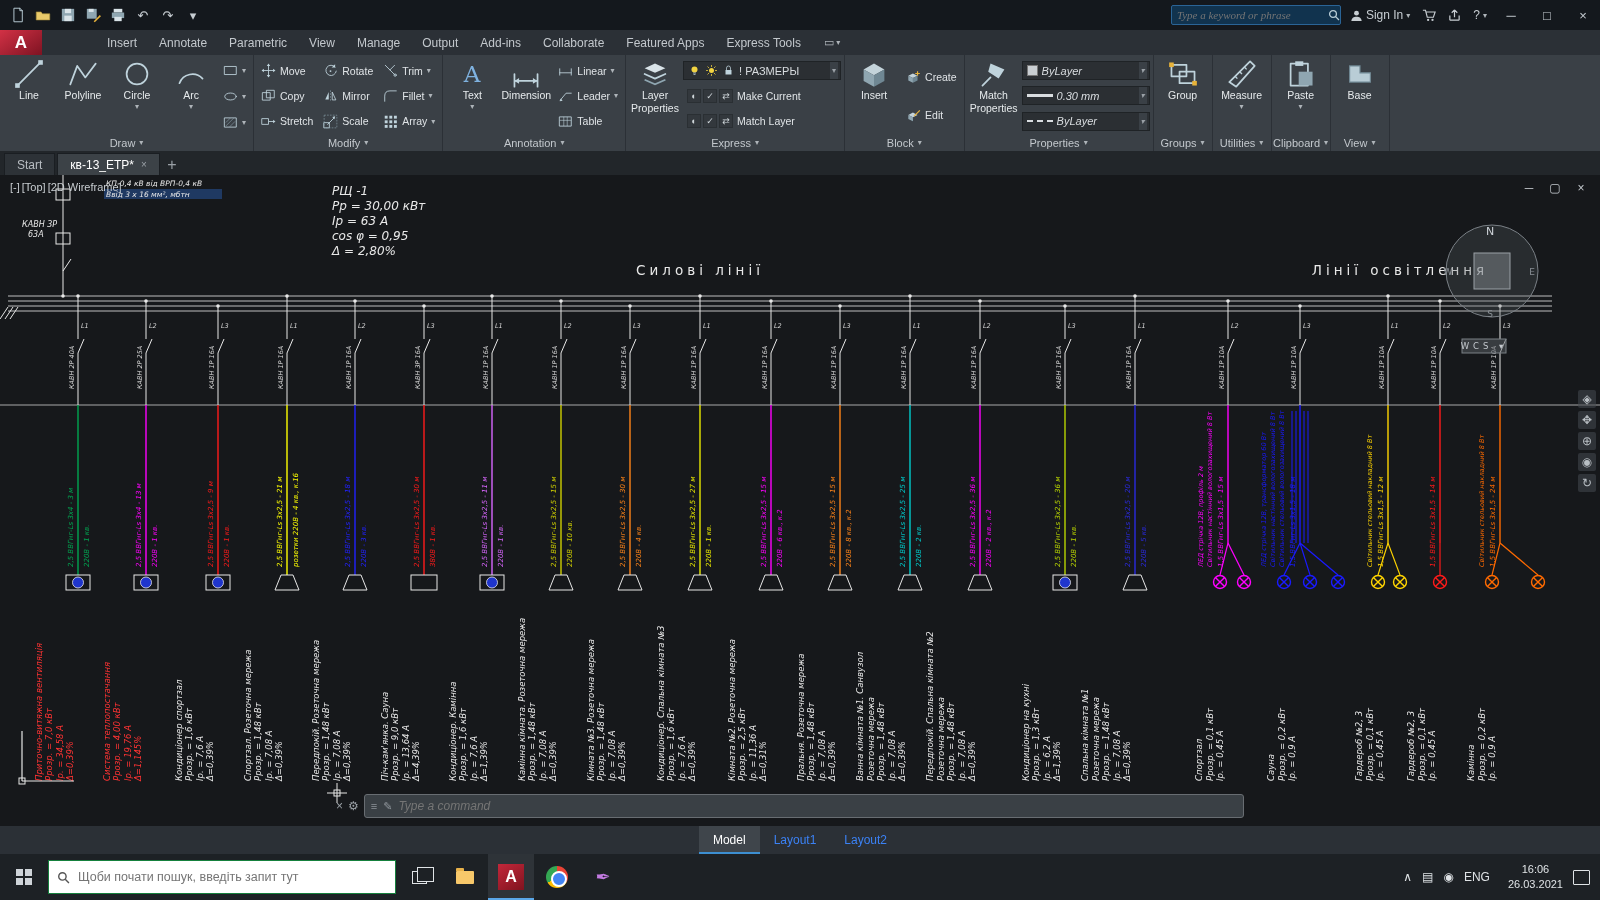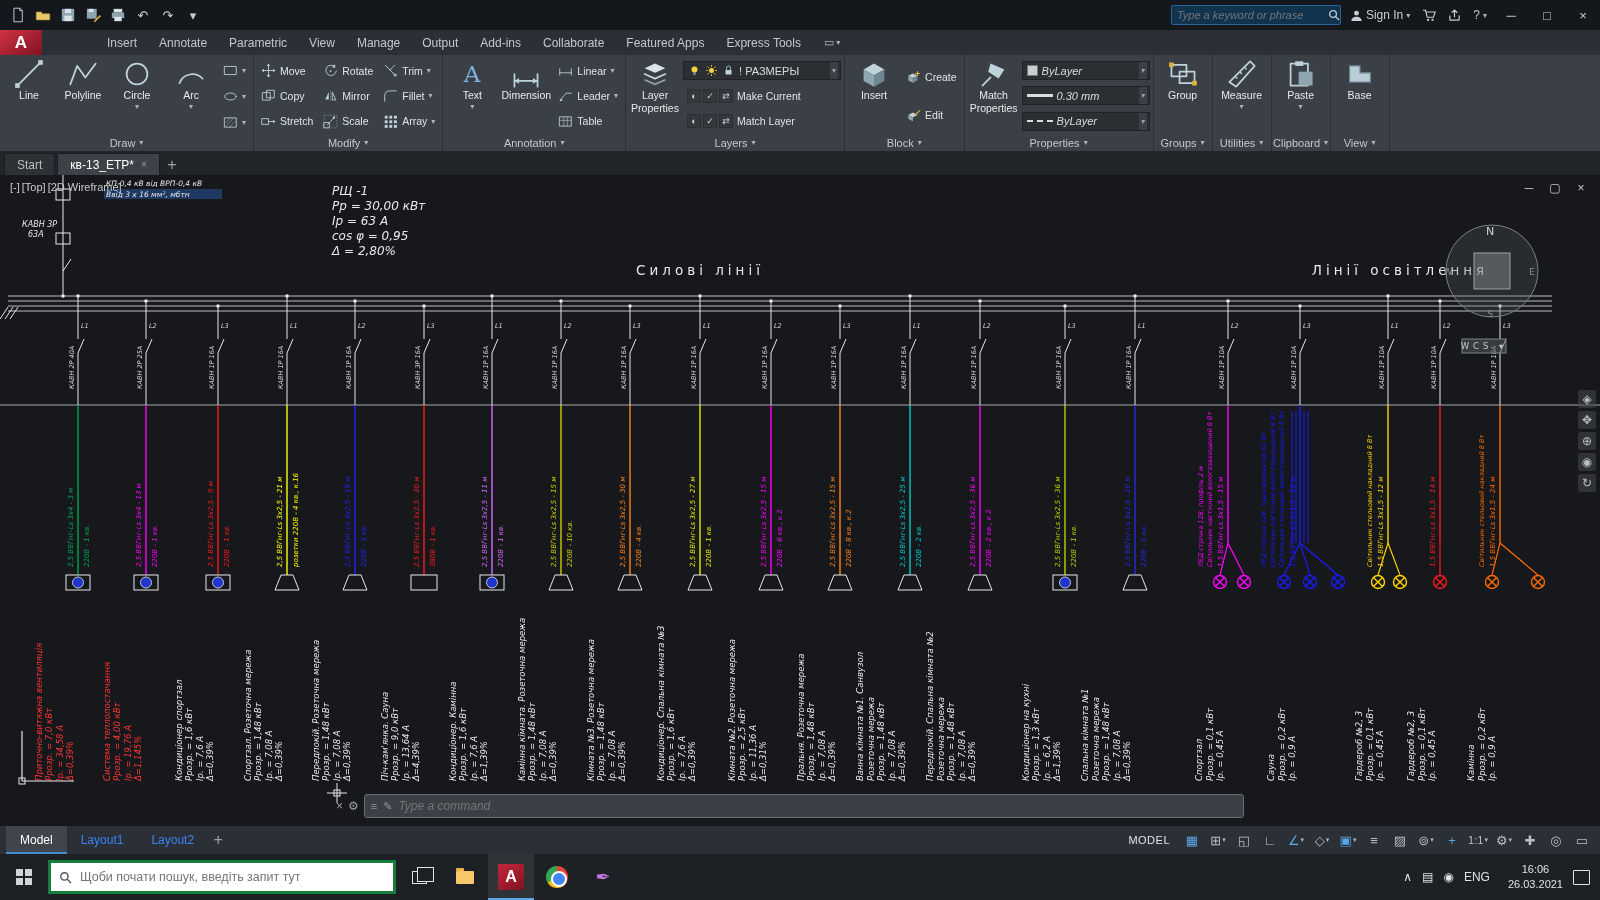--- a/index.html
+++ b/index.html
@@ -12,21 +12,21 @@
               display:flex; align-items:center; }
   .qat { display:flex; align-items:center; gap:1px; padding-left:6px; z-index:2; }
   .qbtn { width:24px; height:22px; display:flex; align-items:center; justify-content:center;
           color:#c7cdd2; font-size:13px; border-radius:2px; }
   .qbtn svg { display:block; }
   #win-title { position:absolute; left:0; right:0; text-align:center; font-size:12px; color:#d8dcdf; pointer-events:none; }
   .title-right { margin-left:auto; display:flex; align-items:center; gap:6px; padding-right:2px; z-index:2; }
   .tsearch { width:170px; height:20px; background:#11334e; border:1px solid #2a6496; border-radius:2px;
              display:flex; align-items:center; }
   .tsearch input { flex:1; background:transparent; border:none; outline:none; color:#9fb8cc;
-                   font-size:11px; font-style:italic; padding:0 5px; font-family:Liberation Sans, sans-serif;}
+                   font-size:11px; font-style:italic; padding:0 5px; font-family:Liberation Serif, serif;}
   .titleicon { display:flex; align-items:center; gap:3px; color:#c7cdd2; font-size:12px; padding:0 3px; }
   .winbtn { width:30px; height:30px; display:flex; align-items:center; justify-content:center;
             color:#c7cdd2; font-size:13px; }
 
   
   #tabrow { position:absolute; top:30px; left:0; right:0; height:25px; background:#2b3036;
             display:flex; align-items:stretch; }
   #logo { width:42px; background:linear-gradient(145deg,#d23145,#7e1322); color:#fff;
           display:flex; align-items:center; justify-content:center; font-size:17px; font-weight:bold; }
   .rtab { padding:0 11px; font-size:12px; color:#c3c8cd; display:flex; align-items:center; }
@@ -82,38 +82,38 @@
   #cmdwrap { position:absolute; left:336px; bottom:8px; display:flex; align-items:center; gap:5px; }
   #cmdwrap .cicon { color:#9aa0a6; font-size:12px; }
   #cmdbar { width:880px; height:24px; background:#3a4045; border:1px solid #686d72; border-radius:3px;
             display:flex; align-items:center; padding:0 6px; gap:6px; }
   #cmdbar .grip { color:#8e949a; font-size:11px; }
   #cmdbar input { flex:1; background:transparent; border:none; outline:none; color:#b9bfc4;
                   font-size:12px; font-style:italic; font-family:"Liberation Sans",sans-serif; }
 
   
   #bottombar { position:absolute; bottom:46px; left:0; right:0; height:28px; background:#2b3036;
-               display:flex; align-items:center; padding:0 6px; }
+               display:flex; align-items:center; padding:0 6px;flex-direction:column; }
   .ltab { padding:0 14px; height:28px; display:flex; align-items:center; font-size:12px; color:#3b82f6; }
   .ltab.active { background:#3f454b; color:#fff; box-shadow:inset 0 -2px 0 #3d8fd1; }
   #status { margin-left:auto; display:flex; align-items:center; gap:2px; }
   #model-btn { font-size:11px; color:#e0e4e7; padding:0 8px; letter-spacing:0.5px; }
   .stico { min-width:24px; height:22px; display:flex; align-items:center; justify-content:center;
            color:#b9bfc4; font-size:13px; gap:1px; border-radius:2px; padding:0 2px;}
   .stico.on { color:#5aa7e8; }
   .stico .arrow { font-size:7px; }
   .stico.txt { font-size:11px; }
 
   
   #taskbar { position:absolute; bottom:0; left:0; right:0; height:46px; background:#1d2125;
              display:flex; align-items:center; }
   #startbtn { width:48px; height:46px; display:flex; align-items:center; justify-content:center; }
   .winlogo { width:16px; height:16px; display:grid; grid-template-columns:7px 7px; grid-template-rows:7px 7px; gap:2px; }
   .winlogo i { background:#cfd4d9; }
-  #tsearchbox { width:348px; height:34px; background:#fff; border:3px solid #15803d; display:flex;
+  #tsearchbox { width:348px; height:34px; background:#fff; border:1px solid #15803d; display:flex;
                 align-items:center; padding:0 8px; gap:8px; }
   #tsearchbox input { flex:1; border:none; outline:none; font-size:12.5px; color:#444;
                       font-family:"Liberation Sans",sans-serif; background:transparent; }
   .tbapp { width:46px; height:46px; display:flex; align-items:center; justify-content:center; position:relative; }
   .tbapp.active { background:#2e3338; box-shadow:inset 0 -2px 0 #5aa7e8; }
   .tvicon { width:15px; height:13px; border:1.5px solid #dfe3e6; position:relative; }
   .tvicon:after { content:""; position:absolute; left:4px; top:-5px; width:15px; height:13px;
                   border:1.5px solid #dfe3e6; background:#1d2125; }
   .folder { width:18px; height:13px; background:#f7c86a; border-radius:1px; position:relative; }
   .folder:before { content:""; position:absolute; top:-3px; left:0; width:8px; height:3px; background:#e8b24a;
@@ -470,21 +470,21 @@
               <span class="minis">
                 <span class="mini">◐</span>
                 <span class="mini">✓</span>
                 <span class="mini">⇄</span>
               </span>
               <span>Match Layer</span>
             </div>
           </div>
         </div>
         <div class="panel-label">
-          <span>Layers</span>
+          <span>Express</span>
           <span class="arrow">▾</span>
         </div>
       </div>
       <div class="panel">
         <div class="panel-body">
           <div class="bigbtn">
             <svg width="30" height="30" viewBox="0 0 26 26">
               <path d="M4 9l9-5 9 5-9 5z" fill="#c3d3da"></path>
               <path d="M4 9v10l9 5V14z" fill="#8fa6b1"></path>
               <path d="M22 9v10l-9 5V14z" fill="#6f8793"></path>

